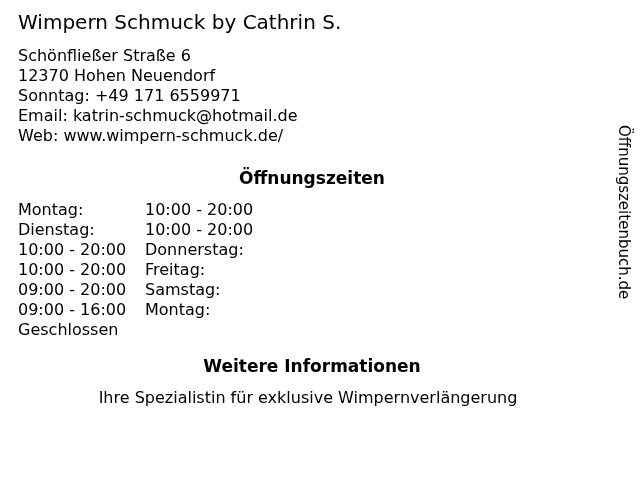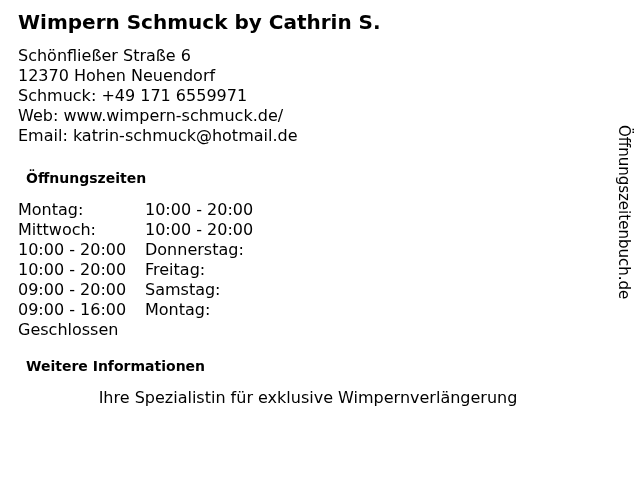--- a/index.html
+++ b/index.html
@@ -13,35 +13,36 @@
     overflow: hidden;
   }
   .content {
     position: absolute;
     left: 18px;
     top: 10px;
     width: 580px;
   }
   .business-name {
     font-size: 20px;
-    font-weight: bold;
+    font-weight: normal;
     line-height: 24px;
     margin: 0 0 12px 0;
   }
   .address-block {
     font-size: 16px;
     line-height: 20px;
     margin: 12px 0 22px 0;
   }
   .address-line { white-space: nowrap; }
   .section-title {
-    font-size: 14px;
+    font-size: 17px;
     font-weight: bold;
     line-height: 20px;
     margin: 0 0 12px 8px;
+    text-align: center;
   }
   .hours-table {
     display: grid;
     grid-template-columns: 127px auto;
     font-size: 16px;
     line-height: 20px;
     margin: 0 0 16px 0;
   }
   .info-section { margin-top: 0; }
   .info-text {
@@ -64,39 +65,39 @@
 <body>
 
 <div class="content">
 
   <h1 class="business-name">Wimpern Schmuck by Cathrin S.</h1>
 
   <div class="address-block">
     <div class="address-line">Schönfließer Straße 6</div>
     <div class="address-line">12370 Hohen Neuendorf</div>
     <div class="address-line">
-      <span>Schmuck:</span>
+      <span>Sonntag:</span>
       <span>+49 171 6559971</span>
+    </div>
+    <div class="address-line">
+      <span>Email:</span>
+      <span>katrin-schmuck@hotmail.de</span>
     </div>
     <div class="address-line">
       <span>Web:</span>
       <span>www.wimpern-schmuck.de/</span>
-    </div>
-    <div class="address-line">
-      <span>Email:</span>
-      <span>katrin-schmuck@hotmail.de</span>
     </div>
   </div>
 
   <h2 class="section-title">Öffnungszeiten</h2>
 
   <div class="hours-table">
     <div>Montag:</div>
     <div>10:00 - 20:00</div>
-    <div>Mittwoch:</div>
+    <div>Dienstag:</div>
     <div>10:00 - 20:00</div>
     <div>10:00 - 20:00</div>
     <div>Donnerstag:</div>
     <div>10:00 - 20:00</div>
     <div>Freitag:</div>
     <div>09:00 - 20:00</div>
     <div>Samstag:</div>
     <div>09:00 - 16:00</div>
     <div>Montag:</div>
     <div>Geschlossen</div>

